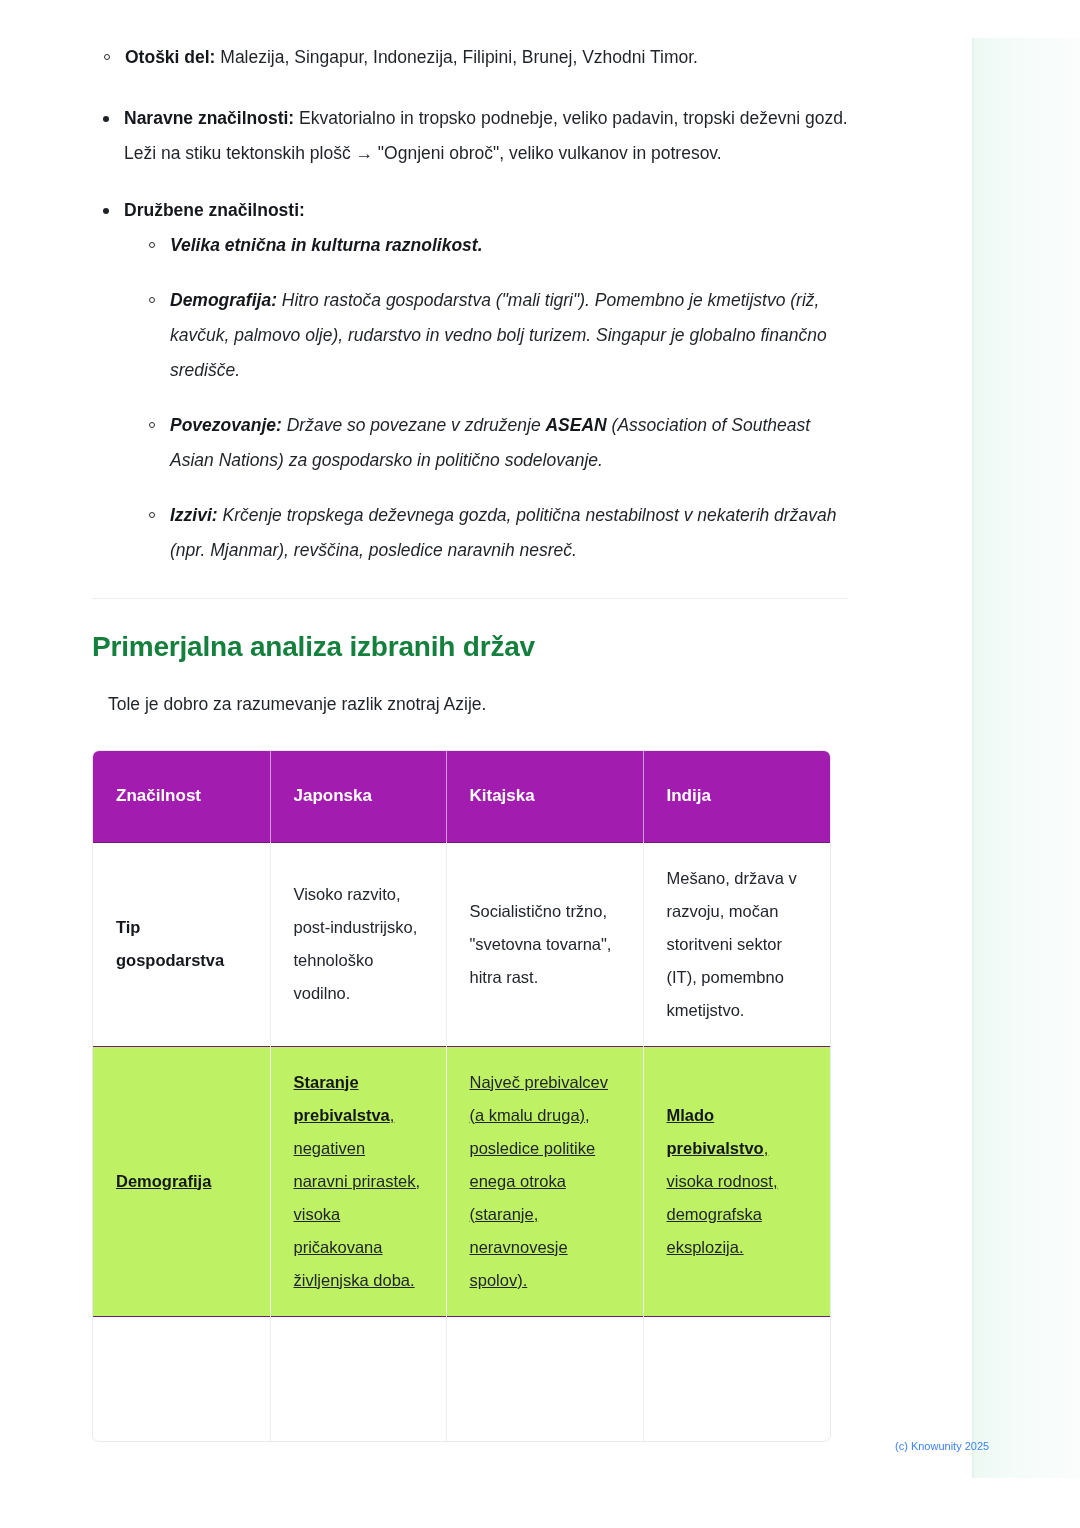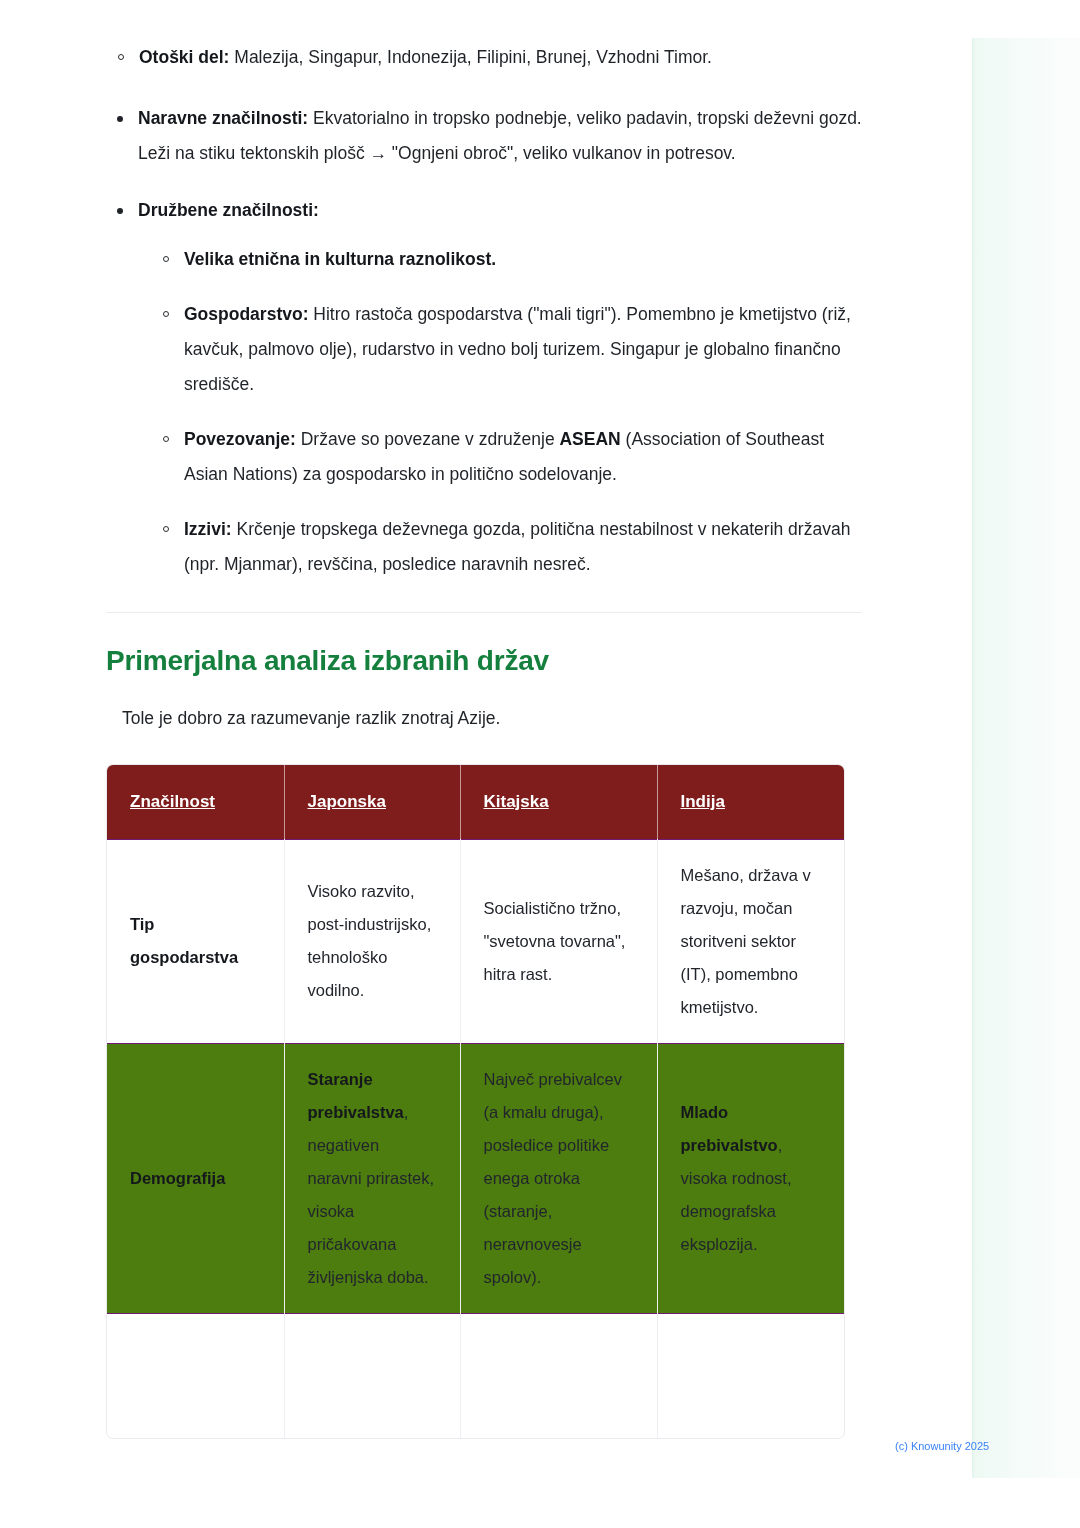--- a/index.html
+++ b/index.html
@@ -25,21 +25,21 @@
     left: 972px;
     width: 108px;
     height: 1440px;
     background: linear-gradient(to right, #dff3ea 0px, #eef9f4 3px, #f4fbf8 40%, #fbfdfc 100%);
     pointer-events: none;
   }
 
   .page {
     position: absolute;
     top: 0;
-    left: 14px;
+    left: 0;
     width: 940px;
     height: 1528px;
     box-sizing: border-box;
     padding: 40px 92px 0 92px;
   }
 
   
   ul.lvl1 {
     list-style: none;
     margin: 0;
@@ -83,21 +83,21 @@
     position: absolute;
     left: 12px;
     top: 14px;
     width: 6px;
     height: 6px;
     border-radius: 50%;
     border: 1.4px solid #2a2e34;
     background: transparent;
     box-sizing: border-box;
   }
-  .sub-wrap { margin-top: 14px; margin-left: 13px; }
+  .sub-wrap { margin-top: 0; margin-left: 13px; font-style: italic; }
 
   b, strong { font-weight: 700; color: #14171c; }
 
   
   hr.rule {
     border: 0;
     border-top: 1px solid #ededef;
     margin: 30px 0 0 0;
   }
 
@@ -130,49 +130,48 @@
     border-collapse: collapse;
     table-layout: fixed;
     font-size: 16.5px;
   }
   table.cmp col.c0 { width: 177px; }
   table.cmp col.c1 { width: 176px; }
   table.cmp col.c2 { width: 197px; }
   table.cmp col.c3 { width: 187px; }
 
   table.cmp thead th {
-    background: #7f1d1d;
+    background: #a21caf;
     color: #ffffff;
     font-size: 17px;
     font-weight: 600;
     text-align: left;
     padding: 22px 22px 22px 23px;
-    height: 74px;
+    height: 91px;
     box-sizing: border-box;
     vertical-align: middle;
     border-right: 1px solid rgba(255,255,255,0.55);
-    text-decoration: underline;
   }
   table.cmp thead th:last-child { border-right: none; }
 
   table.cmp tbody td {
     padding: 19px 22px 19px 23px;
     vertical-align: middle;
     line-height: 33px;
     color: #22262c;
     border-right: 1px solid #eceef1;
     border-top: 1px solid #701a75;
     word-wrap: break-word;
   }
   table.cmp tbody td:last-child { border-right: none; }
   table.cmp tbody td.rowhead {
     font-weight: 700;
     color: #14171c;
   }
-  table.cmp tbody tr.alt td { background: #4d7c0f; }
+  table.cmp tbody tr.alt td { background: #bef264; text-decoration: underline; }
   table.cmp tbody tr.empty td { height: 86px; }
 
   
   .watermark {
     position: absolute;
     left: 895px;
     top: 1440px;
     font-size: 11px;
     color: #3b82f6;
     white-space: nowrap;
@@ -201,21 +200,21 @@
 
     <li style="margin-bottom:0;">
       <b>Družbene značilnosti:</b><span></span>
 
       <div class="sub-wrap">
         <ul class="lvl2">
           <li>
             <b>Velika etnična in kulturna raznolikost.</b><span></span>
           </li>
           <li>
-            <b>Gospodarstvo:</b><span> Hitro rastoča gospodarstva ("mali tigri"). Pomembno je kmetijstvo (riž, kavčuk, palmovo olje), rudarstvo in vedno bolj turizem. Singapur je globalno finančno središče.</span>
+            <b>Demografija:</b><span> Hitro rastoča gospodarstva ("mali tigri"). Pomembno je kmetijstvo (riž, kavčuk, palmovo olje), rudarstvo in vedno bolj turizem. Singapur je globalno finančno središče.</span>
           </li>
           <li>
             <b>Povezovanje:</b><span> Države so povezane v združenje </span><b>ASEAN</b><span> (Association of Southeast Asian Nations) za gospodarsko in politično sodelovanje.</span>
           </li>
           <li style="margin-bottom:0;">
             <b>Izzivi:</b><span> Krčenje tropskega deževnega gozda, politična nestabilnost v nekaterih državah (npr. Mjanmar), revščina, posledice naravnih nesreč.</span>
           </li>
         </ul>
       </div>
     </li>

